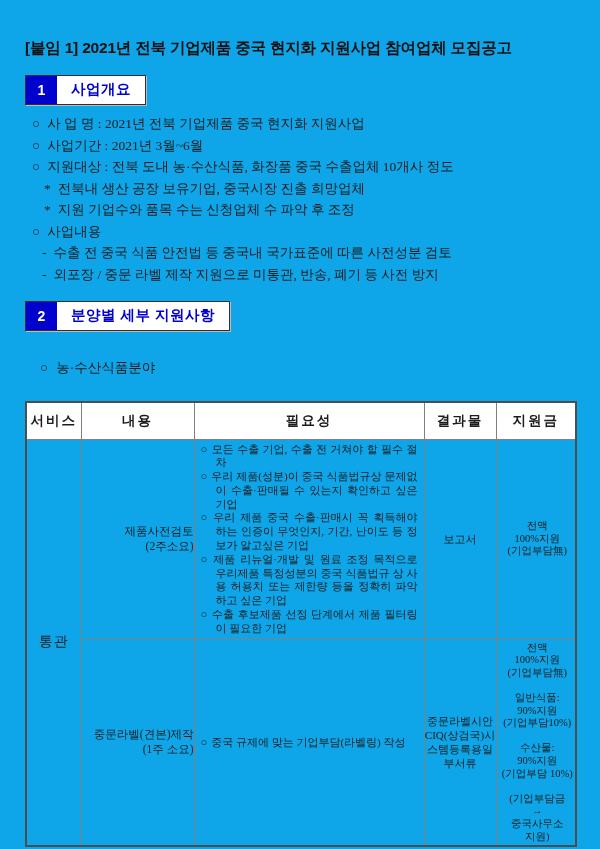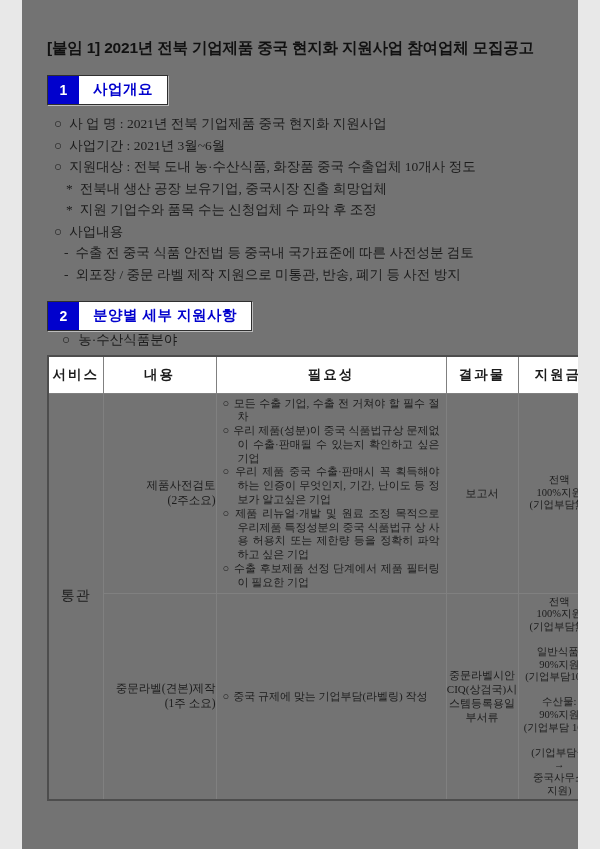--- a/index.html
+++ b/index.html
@@ -1,18 +1,18 @@
 <!DOCTYPE html>
 <html lang="ko"><head>
 <meta charset="utf-8">
 <style>
   * { margin:0; padding:0; box-sizing:border-box; }
   html,body { background:#e8e8e8; }
   .page {
-    width:556px; height:849px; margin:0 auto; background:#737373;
+    width:600px; height:849px; margin:0 auto; background:#0ea5e9;
     font-family:"Liberation Serif","DejaVu Serif",serif;
     color:#1c1c1c; overflow:hidden; position:relative;
     padding:38px 25px 0 25px;
   }
   .doc-title {
     font-family:"Liberation Sans","DejaVu Sans",sans-serif;
     font-weight:bold; font-size:15.5px; letter-spacing:-0.2px;
     color:#111; white-space:nowrap;
   }
   .section-badge {
@@ -27,25 +27,25 @@
   }
   .badge-label {
     color:#0101cd; font-weight:bold; font-size:14.5px;
     padding:4px 14px 5px 14px; letter-spacing:0.5px;
   }
   .list { margin:8px 0 0 7px; }
   .li { font-size:13.5px; line-height:21.5px; white-space:nowrap; }
   .li .marker { margin-right:7px; }
   .li.lvl1 { padding-left:12px; }
   .li.lvl2 { padding-left:10px; }
-  .category-line { margin:0 0 0 15px; font-size:13.5px; }
+  .category-line { margin:28px 0 0 15px; font-size:13.5px; }
   .category-line .marker { margin-right:8px; }
 
   table.support {
-    margin-top:6px; width:550px; border-collapse:collapse; table-layout:fixed;
+    margin-top:24px; width:550px; border-collapse:collapse; table-layout:fixed;
     border:2px solid #4d4d4d;
   }
   table.support th, table.support td { border:1px solid #808080; }
   thead tr { height:37px; }
   th {
     font-size:13.5px; font-weight:bold; letter-spacing:2px;
     text-align:center; vertical-align:middle; background:#ffffff;
   }
   tbody tr.row1 { height:195px; }
   tbody tr.row2 { height:203px; }

